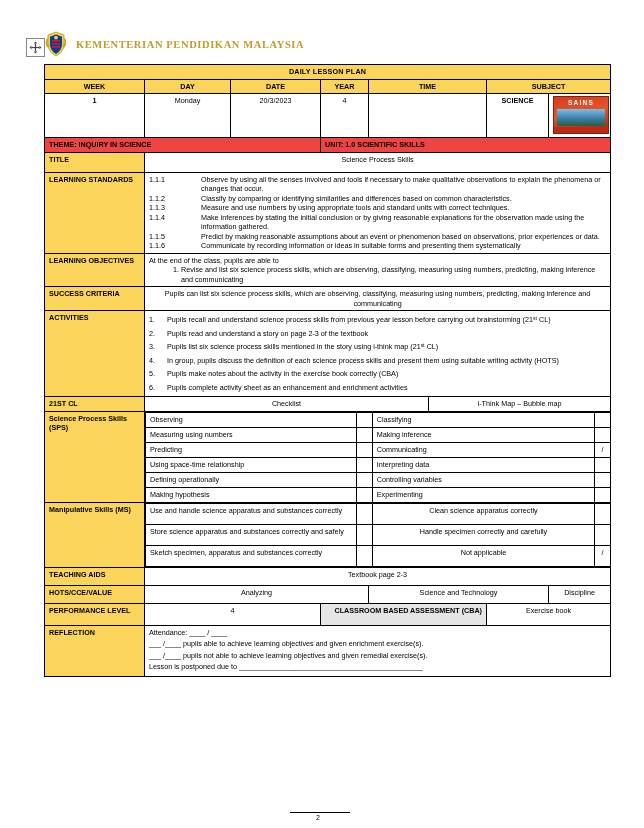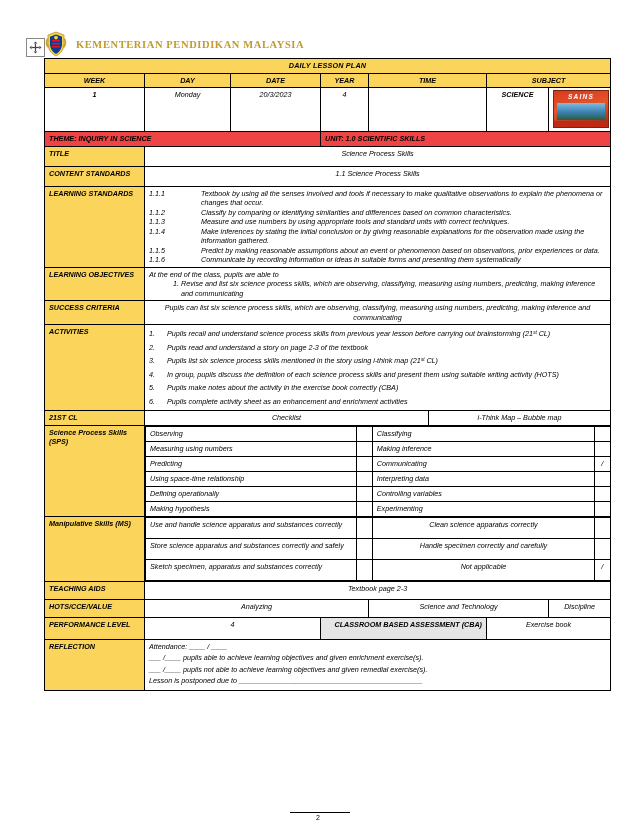--- a/index.html
+++ b/index.html
@@ -56,25 +56,24 @@
     font-family: "Liberation Serif", serif;
     font-size: 10.5px;
     font-weight: bold;
     letter-spacing: 0.6px;
     color: #c09b2d;
   }
 
   table.dlp {
     position: absolute;
     left: 44px;
-    top: 58px;
+    top: 64px;
     width: 566px;
     border-collapse: collapse;
     table-layout: fixed;
-    font-style: italic;
   }
   table.dlp td, table.dlp th {
     border: 1px solid #000000;
     padding: 2px 4px;
     vertical-align: top;
     font-size: 7.2px;
     line-height: 1.32;
   }
   .yellow { background: #fbd45c; }
   .center { text-align: center; }
@@ -302,31 +301,27 @@
     <tr class="theme-band">
       <td colspan="3">THEME: INQUIRY IN SCIENCE</td>
       <td colspan="6">UNIT: 1.0 SCIENTIFIC SKILLS</td>
     </tr>
 
     <tr style="height:20px">
       <td class="label-cell">TITLE</td>
       <td colspan="8" class="mid">Science Process Skills</td>
     </tr>
 
-    <tr style="height:20px">
-      <td class="label-cell">CONTENT STANDARDS</td>
-      <td colspan="8" class="mid">1.1 Science Process Skills</td>
-    </tr>
 
     <tr>
       <td class="label-cell">LEARNING STANDARDS</td>
       <td colspan="8">
         <div class="ls-row">
           <span class="ls-code">1.1.1</span>
-          <span class="ls-txt" style="padding-left:22px">Textbook by using all the senses involved and tools if necessary to make qualitative observations to explain the phenomena or changes that occur.</span>
+          <span class="ls-txt" style="padding-left:22px">Observe by using all the senses involved and tools if necessary to make qualitative observations to explain the phenomena or changes that occur.</span>
         </div>
         <div class="ls-row">
           <span class="ls-code">1.1.2</span>
           <span class="ls-txt" style="padding-left:22px">Classify by comparing or identifying similarities and differences based on common characteristics.</span>
         </div>
         <div class="ls-row">
           <span class="ls-code">1.1.3</span>
           <span class="ls-txt" style="padding-left:22px">Measure and use numbers by using appropriate tools and standard units with correct techniques.</span>
         </div>
         <div class="ls-row">

